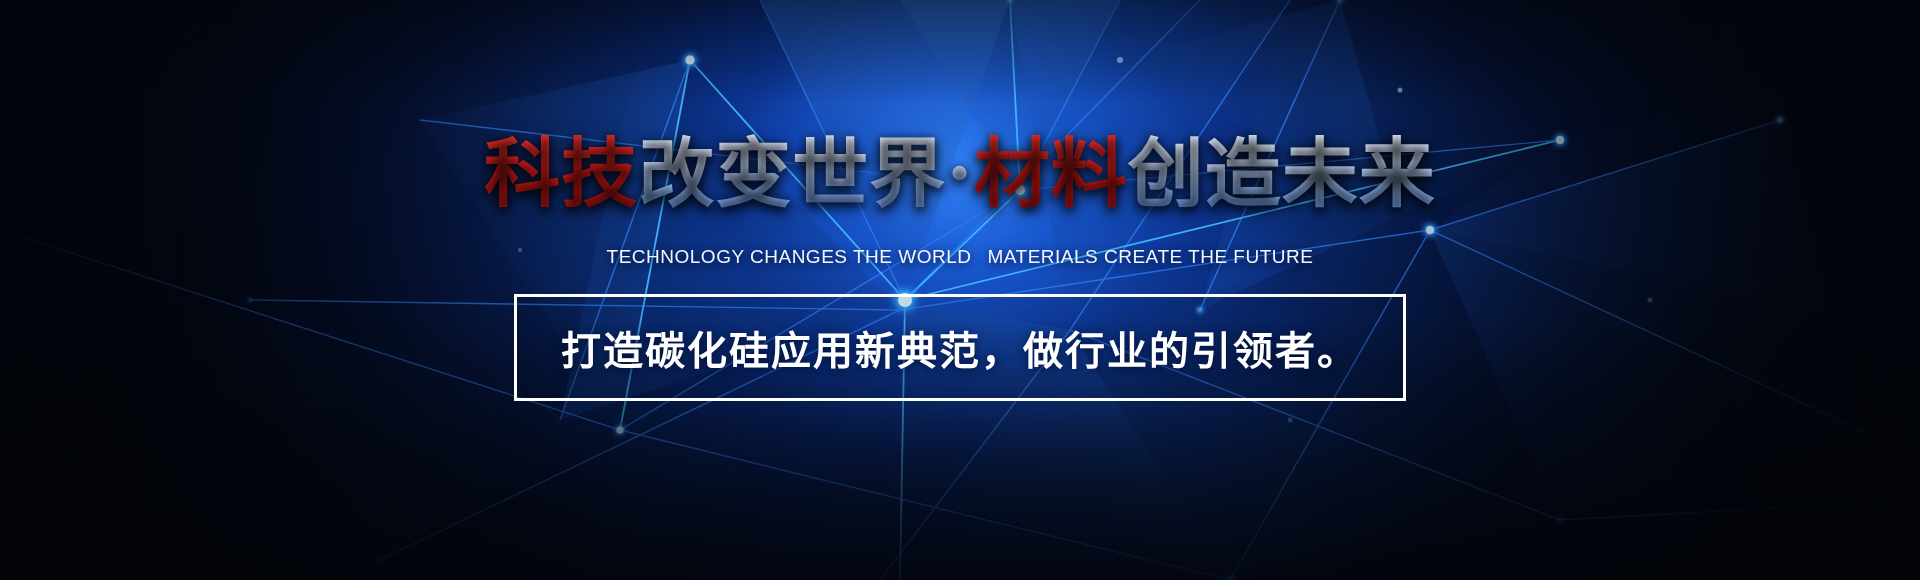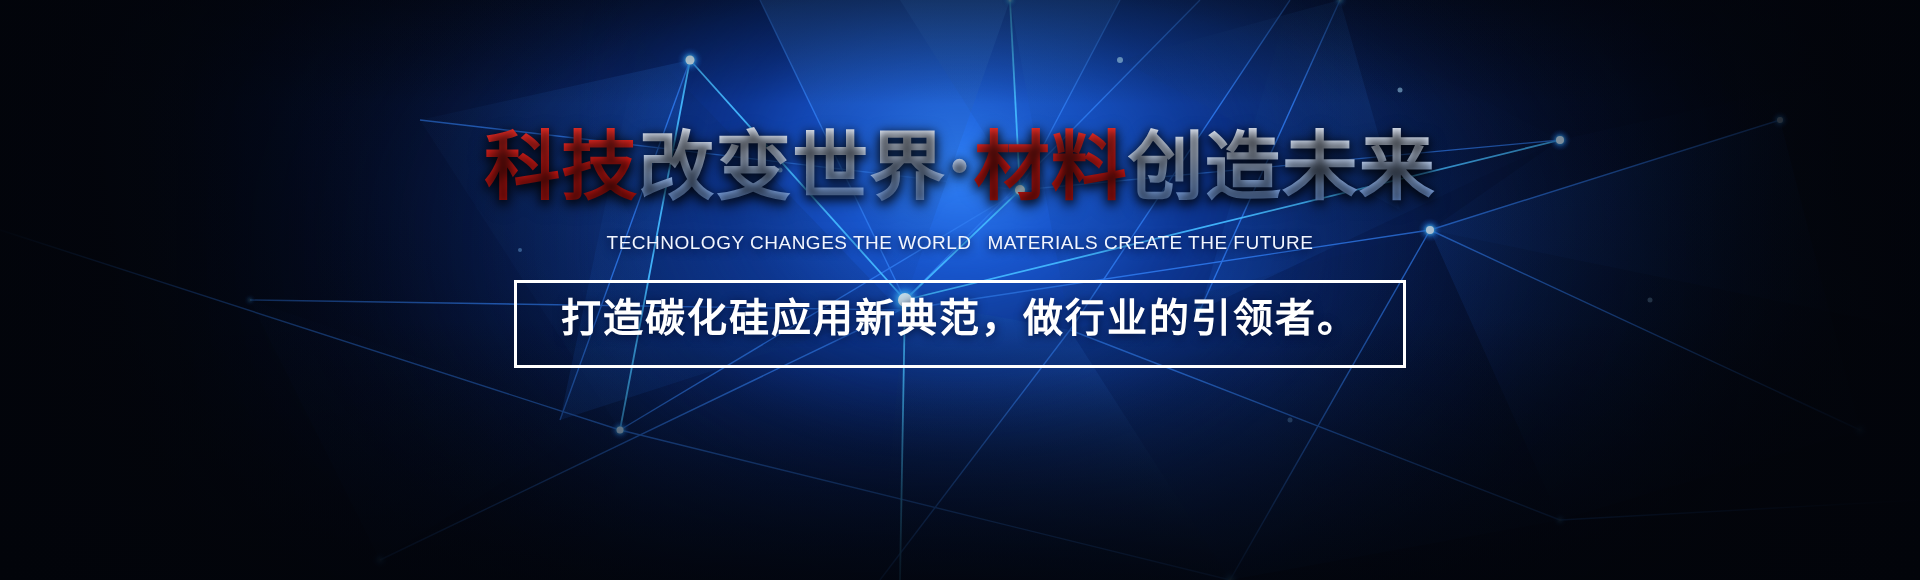--- a/index.html
+++ b/index.html
@@ -54,21 +54,21 @@
     padding-top:128px;
   }
 
   .headline{
     font-size:76px;
     line-height:1;
     font-weight:700;
     letter-spacing:1px;
     white-space:nowrap;
     font-family:"DejaVu Serif","Liberation Serif",serif;
-    margin:1px;
+    margin:8px;
     text-shadow:0 3px 10px rgba(0,0,0,.75);
   }
   .hl-red{
     color:#e31b18;
     background:linear-gradient(180deg,#f4332c 0%,#e01a16 48%,#a50f0c 100%);
     -webkit-background-clip:text;
     background-clip:text;
     -webkit-text-fill-color:transparent;
     filter:drop-shadow(0 3px 7px rgba(0,0,0,.65));
   }
@@ -88,21 +88,21 @@
     letter-spacing:.5px;
     color:#f2f6ff;
     white-space:nowrap;
     text-shadow:0 2px 8px rgba(0,10,40,.9);
   }
   .subtitle .gap{ display:inline-block; width:16px; }
 
   .tagline-box{
     margin-top:26px;
     border:3px solid #ffffff;
-    padding:3px 44px 21px;
+    padding:22px 44px 21px;
     background:rgba(3,10,28,.10);
   }
   .tagline{
     font-size:40px;
     font-weight:700;
     letter-spacing:2px;
     color:#ffffff;
     white-space:nowrap;
     text-shadow:0 2px 10px rgba(0,12,45,.85);
   }

